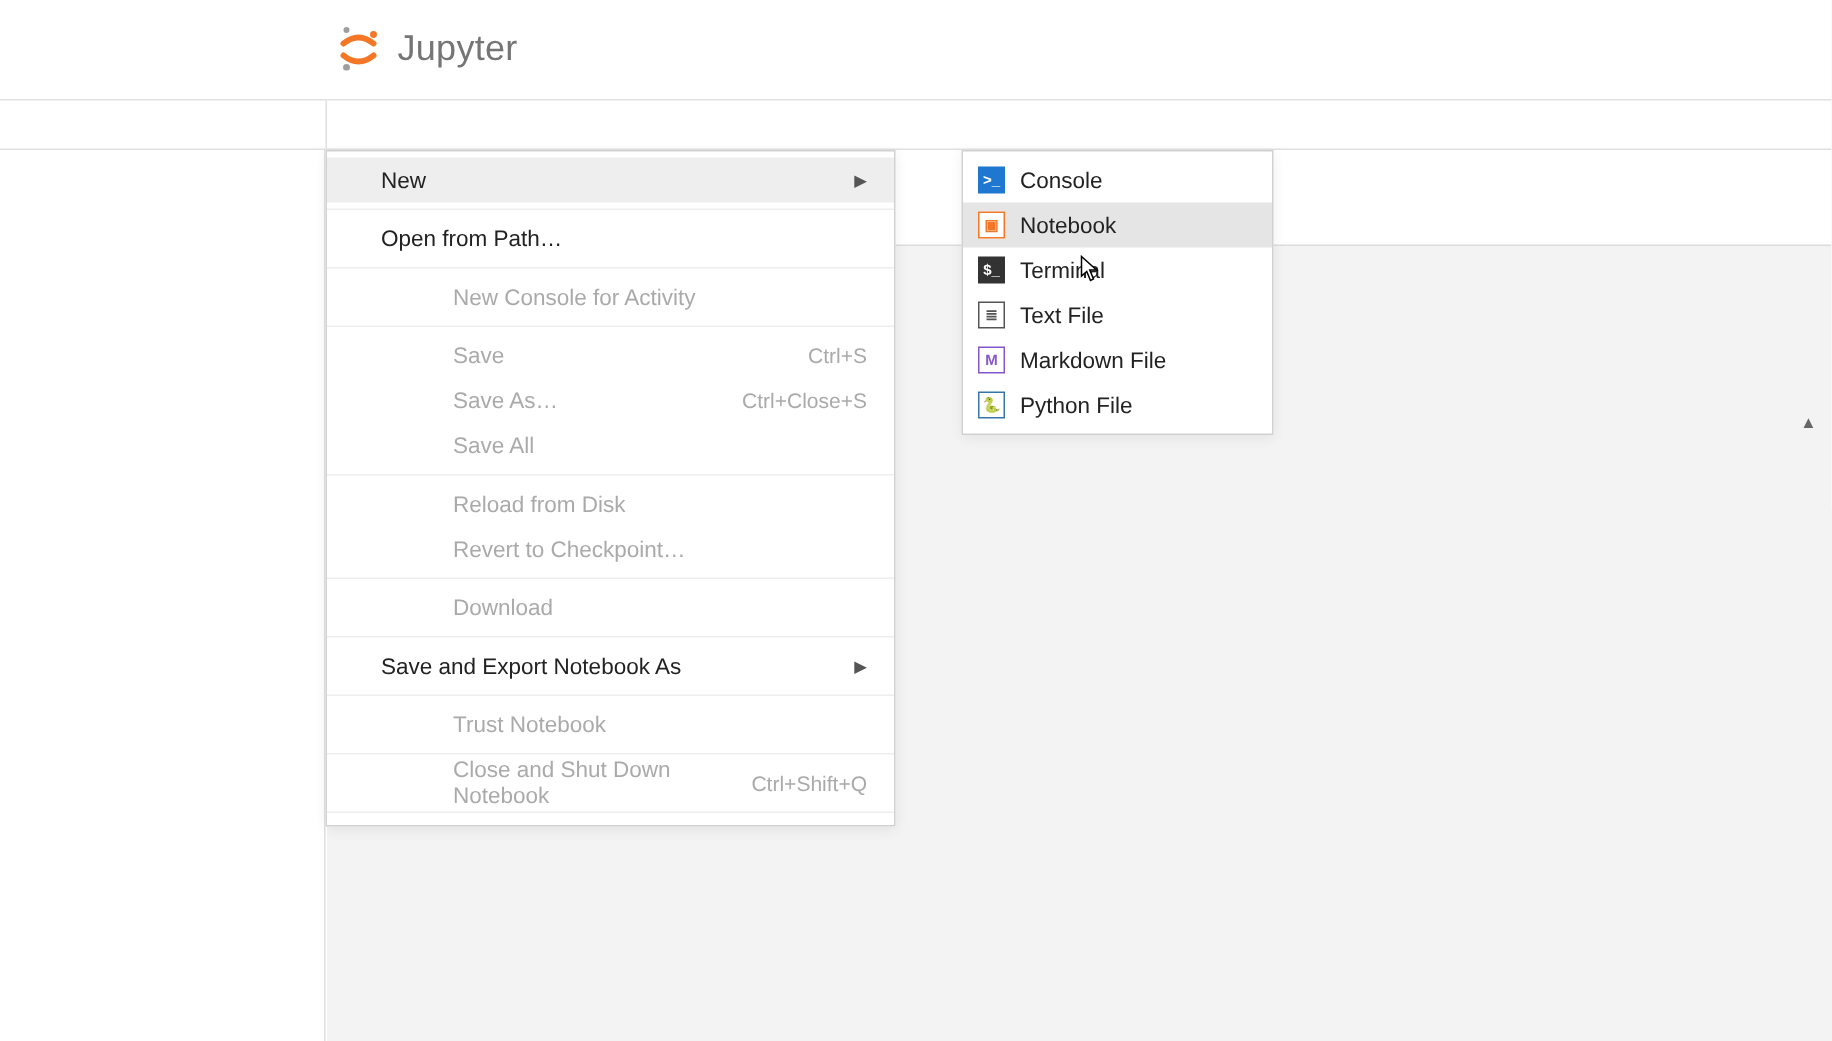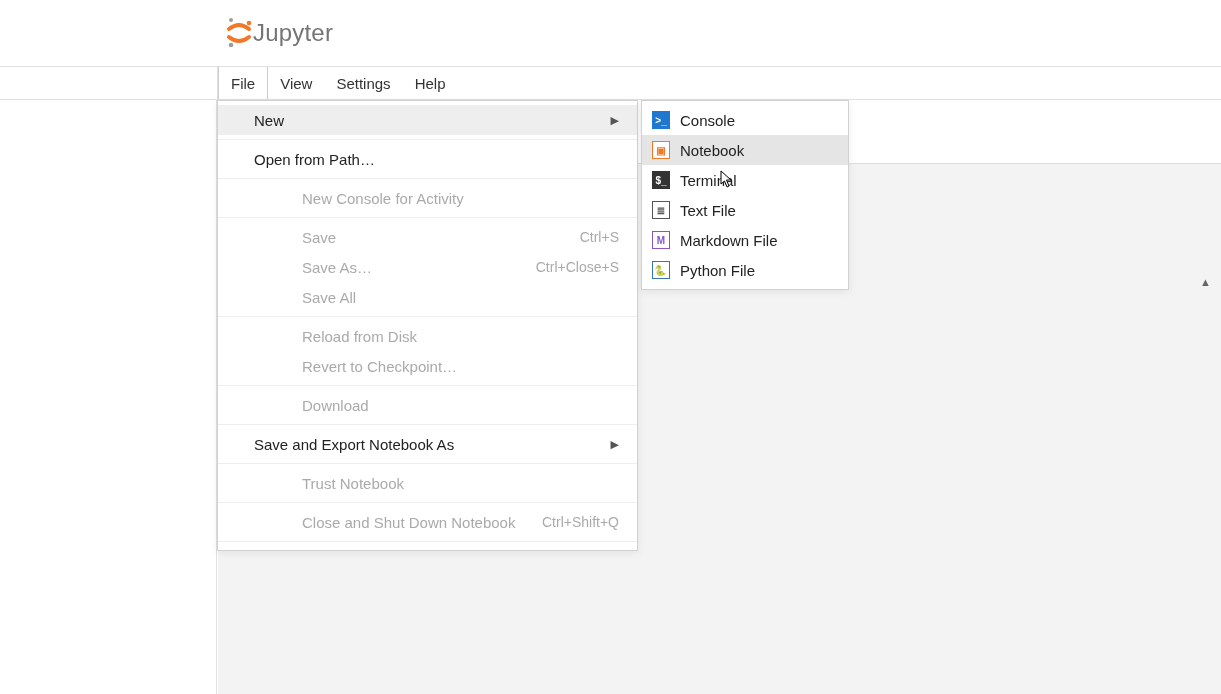--- a/index.html
+++ b/index.html
@@ -16,21 +16,21 @@
   .header {
     height: 67px;
     border-bottom: 1px solid #e0e0e0;
     display: flex;
     align-items: center;
     padding-left: 225px;
   }
   .logo {
     display: flex;
     align-items: center;
-    gap: 0;
+    gap: 12px;
   }
   .logo-text {
     font-size: 24px;
     color: #757575;
     letter-spacing: 0.2px;
   }
   .menubar {
     height: 33px;
     border-bottom: 1px solid #e0e0e0;
     display: flex;
@@ -74,21 +74,21 @@
     position: absolute;
     left: 218px; right: 0; top: 0;
     height: 64px;
     background: #fff;
     border-bottom: 1px solid #ddd;
   }
   .file-dropdown {
     position: absolute;
     left: 217px;
     top: 100px;
-    width: 421px;
+    width: 380px;
     background: #fff;
     border: 1px solid #d1d1d1;
     box-shadow: 0 2px 8px rgba(0,0,0,.07);
     z-index: 10;
   }
   .dd-group {
     border-bottom: 1px solid #eee;
     padding: 4px 0;
   }
   .dd-group:last-child { border-bottom: none; }
@@ -170,26 +170,20 @@
         <path d="M4 20 Q14 28 24 20" stroke="#f37726" stroke-width="4" fill="none" stroke-linecap="round"></path>
         <circle cx="6" cy="28" r="2.3" fill="#9e9e9e"></circle>
       </svg>
     </span>
     <span class="logo-text">Jupyter</span>
   </div>
 </div>
 
 <div class="menubar">
   <div class="sidebar-divider"></div>
-  <div id="menubar-items" style="display: flex;">
-      <div class="menu-item active">File</div>
-      <div class="menu-item">View</div>
-      <div class="menu-item">Settings</div>
-      <div class="menu-item">Help</div>
-    </div>
 </div>
 
 <div class="content-area">
   <div class="left-rail"></div>
   <div class="main-bg"></div>
   <div class="launcher-card"></div>
   <span class="collapse-caret">▲</span>
 </div>
 
 <div class="file-dropdown" id="file-dropdown">

